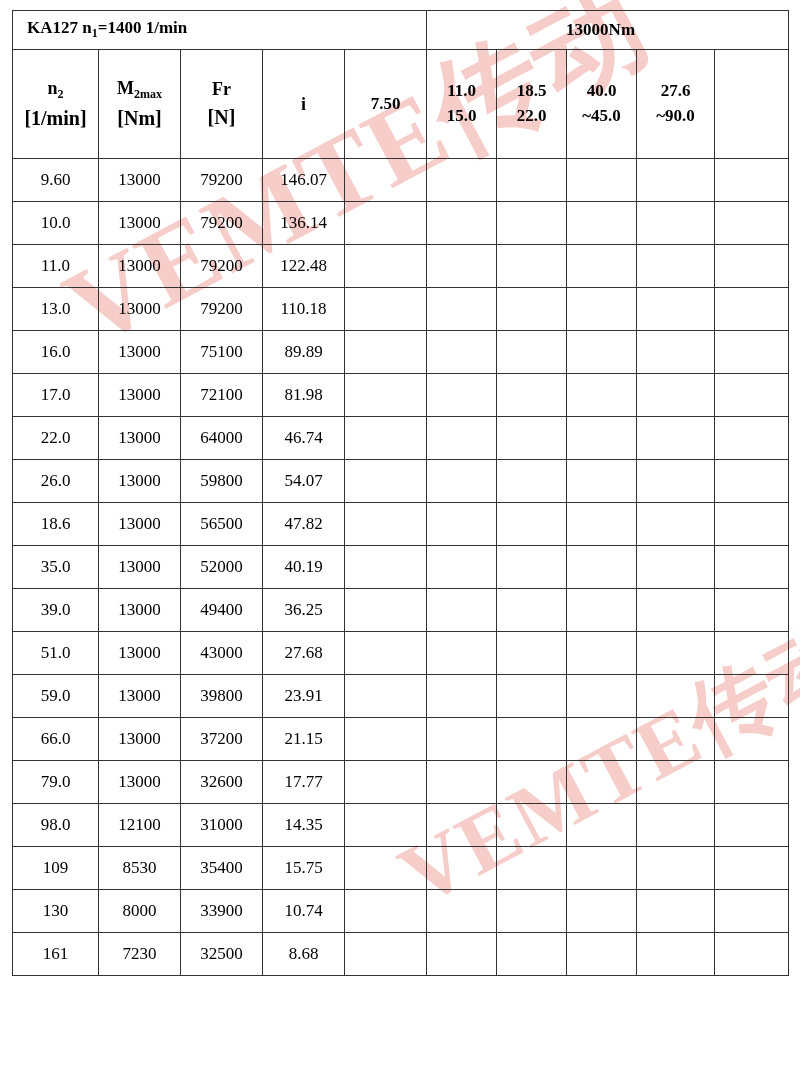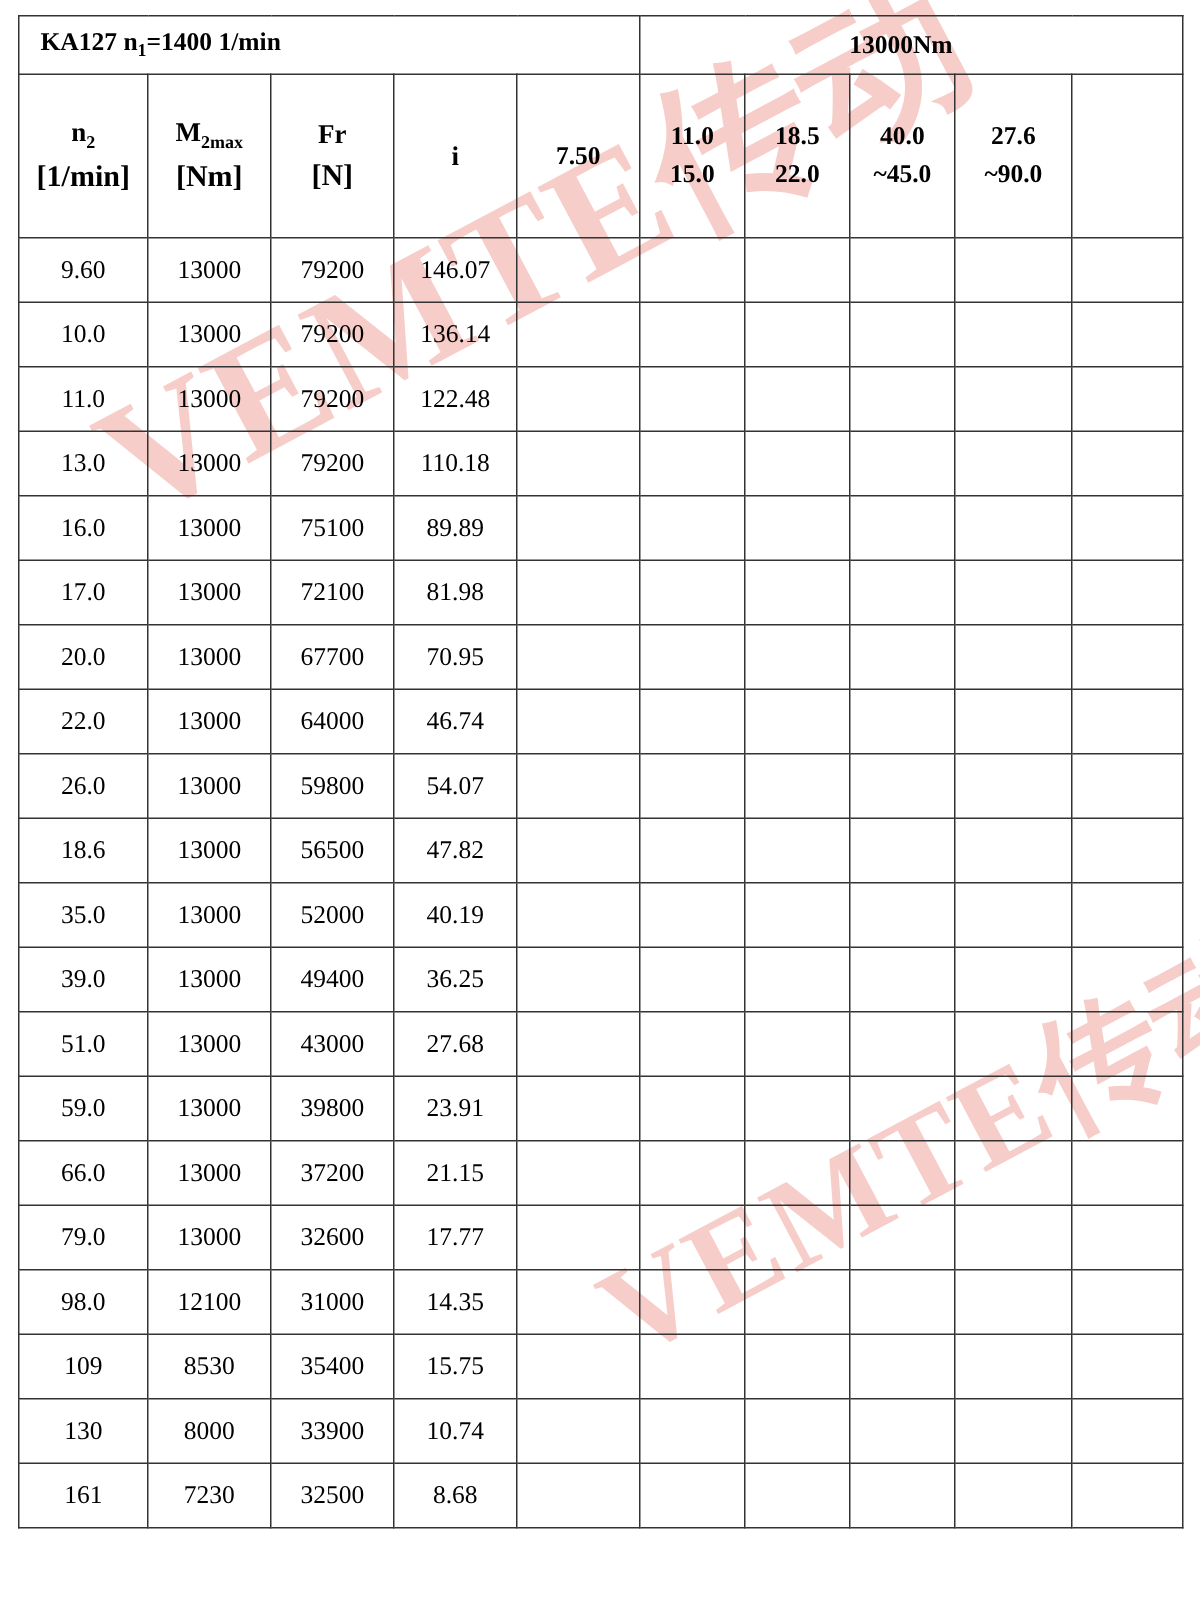--- a/index.html
+++ b/index.html
@@ -243,32 +243,20 @@
           <td>72100</td>
           <td>81.98</td>
           <td class="blank"></td>
           <td class="shade"></td>
           <td class="shade"></td>
           <td class="shade"></td>
           <td class="shade"></td>
           <td class="blank"></td>
         </tr>
         <tr>
-          <td>20.0</td>
-          <td>13000</td>
-          <td>67700</td>
-          <td>70.95</td>
-          <td class="blank"></td>
-          <td class="shade"></td>
-          <td class="shade"></td>
-          <td class="shade"></td>
-          <td class="shade"></td>
-          <td class="blank"></td>
-        </tr>
-        <tr>
           <td>22.0</td>
           <td>13000</td>
           <td>64000</td>
           <td>46.74</td>
           <td class="blank"></td>
           <td class="shade"></td>
           <td class="shade"></td>
           <td class="shade"></td>
           <td class="shade"></td>
           <td class="blank"></td>

